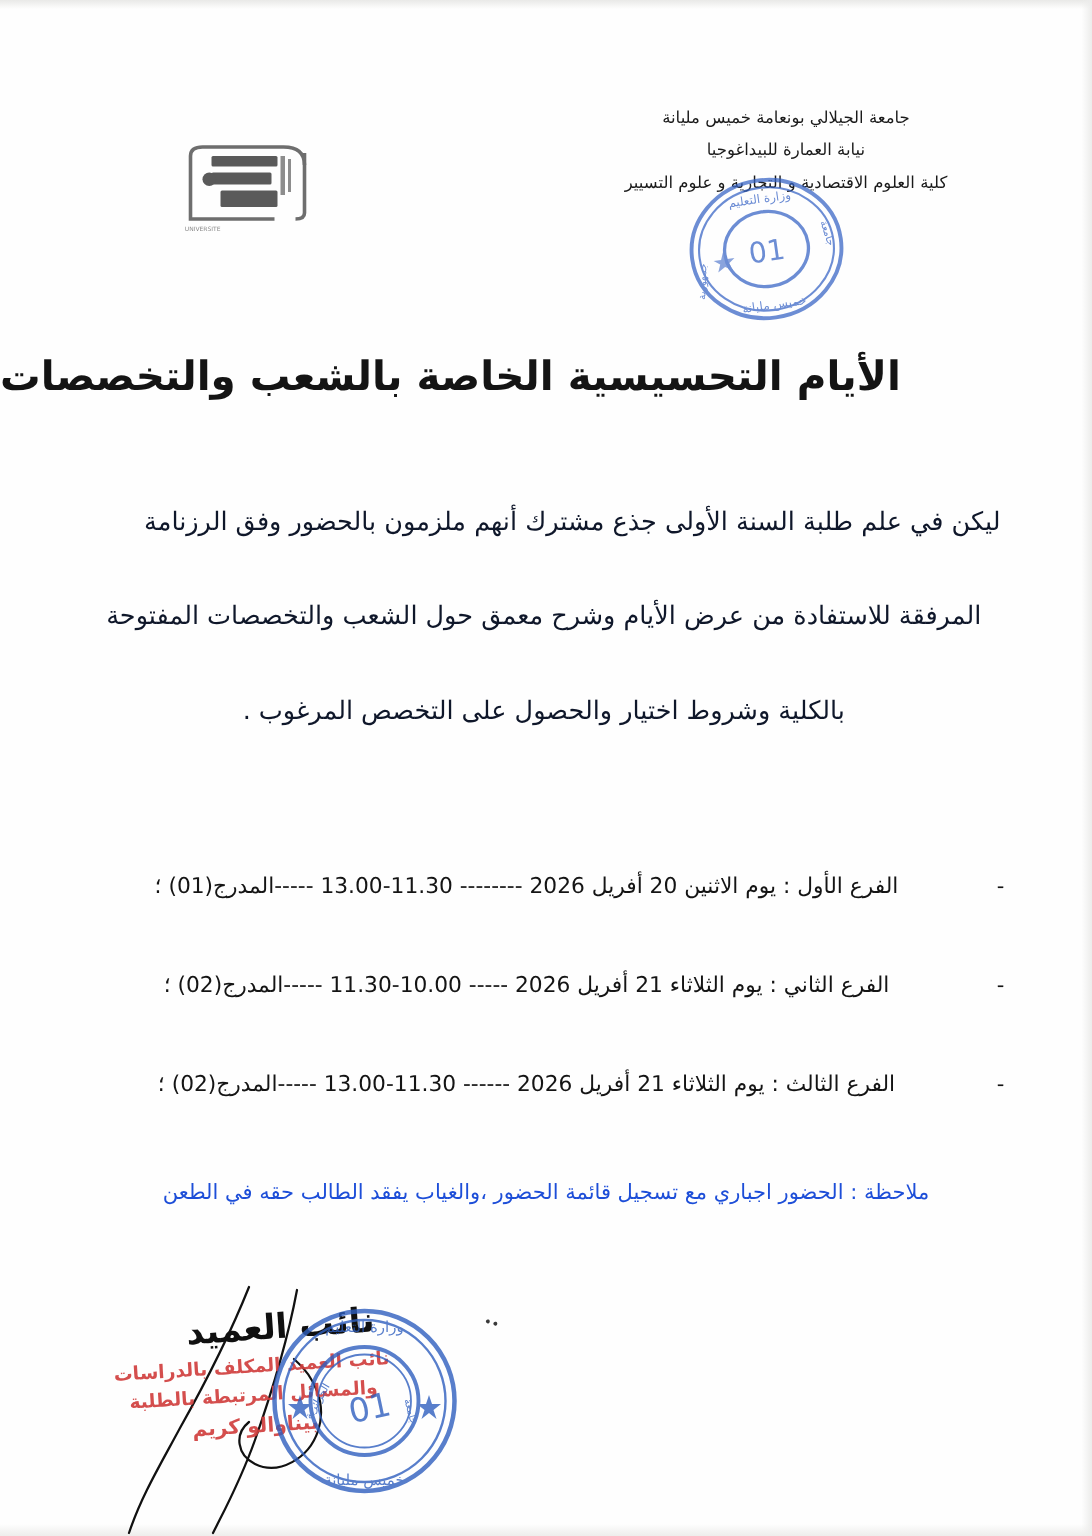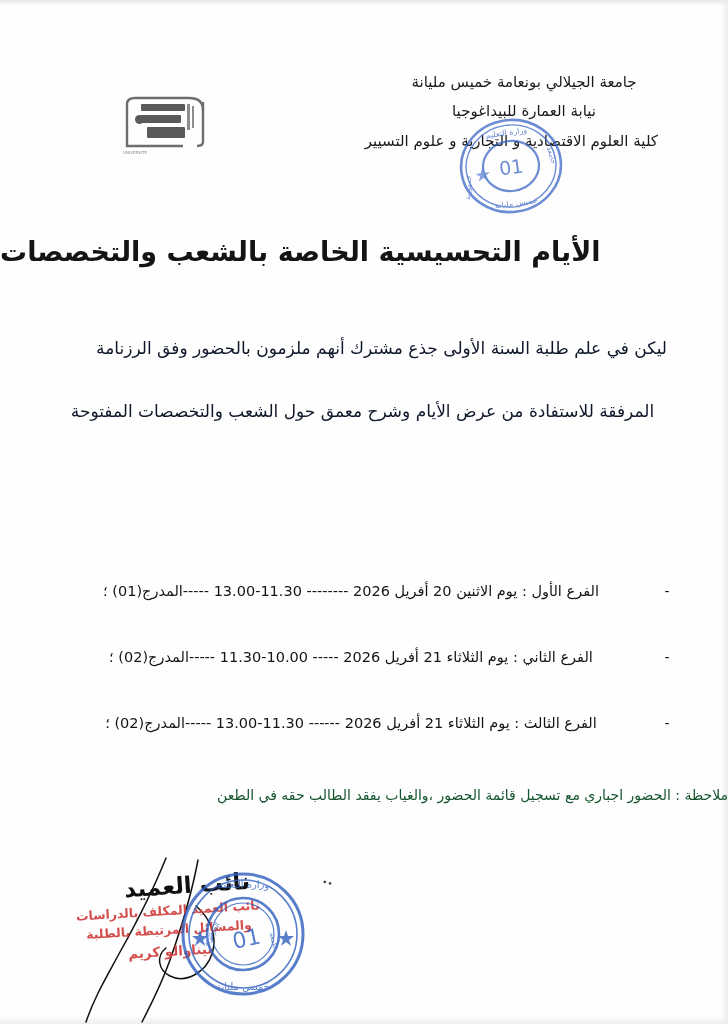--- a/index.html
+++ b/index.html
@@ -56,21 +56,21 @@
   .header-block {
     position: absolute;
     right: 70px;
     top: 68px;
     width: 300px;
     text-align: center;
     direction: rtl;
   }
   .header-line {
     font-family: "DejaVu Sans", sans-serif;
-    font-size: 15px;
+    font-size: 11px;
     color: #1a1a1a;
     line-height: 1.95;
     white-space: nowrap;
     letter-spacing: 0px;
     margin-left: 32px;
   }
   .ref-line {
     position: absolute;
     right: 75px;
     top: 190px;
@@ -153,22 +153,23 @@
     flex: 1 1 auto;
     text-align: center;
     letter-spacing: 0.1px;
   }
 
   
   .note-line {
     position: absolute;
     left: 0; right: 0;
     top: 787px;
+    text-align: center;
     font-size: 14px;
-    color: #14532d;
+    color: #1d4ed8;
     direction: rtl;
     white-space: nowrap;
   }
 
   
   .sig-area {
     position: absolute;
     left: 36px;
     top: 856px;
     width: 360px;
@@ -286,20 +287,21 @@
       </g>
     </svg>
   </div>
 
 
   <div class="doc-title">الأيام التحسيسية الخاصة بالشعب والتخصصات</div>
 
   <div class="body-par">
     <span class="body-line l1">ليكن  في  علم طلبة السنة الأولى  جذع مشترك  أنهم ملزمون  بالحضور وفق الرزنامة</span>
     <span class="body-line l2">المرفقة للاستفادة من   عرض الأيام   وشرح معمق حول الشعب والتخصصات المفتوحة</span>
+    <span class="body-line l3">بالكلية وشروط اختيار والحصول على   التخصص المرغوب .</span>
   </div>
 
   <div class="schedule">
     <div class="sched-item">
       <span class="sched-dash">-</span>
       <span class="sched-text">الفرع الأول : يوم الاثنين   20 أفريل 2026 -------- 11.30-13.00 -----المدرج(01) ؛</span>
     </div>
     <div class="sched-item">
       <span class="sched-dash">-</span>
       <span class="sched-text">الفرع الثاني : يوم الثلاثاء 21 أفريل 2026 ----- 10.00-11.30 -----المدرج(02) ؛</span>

